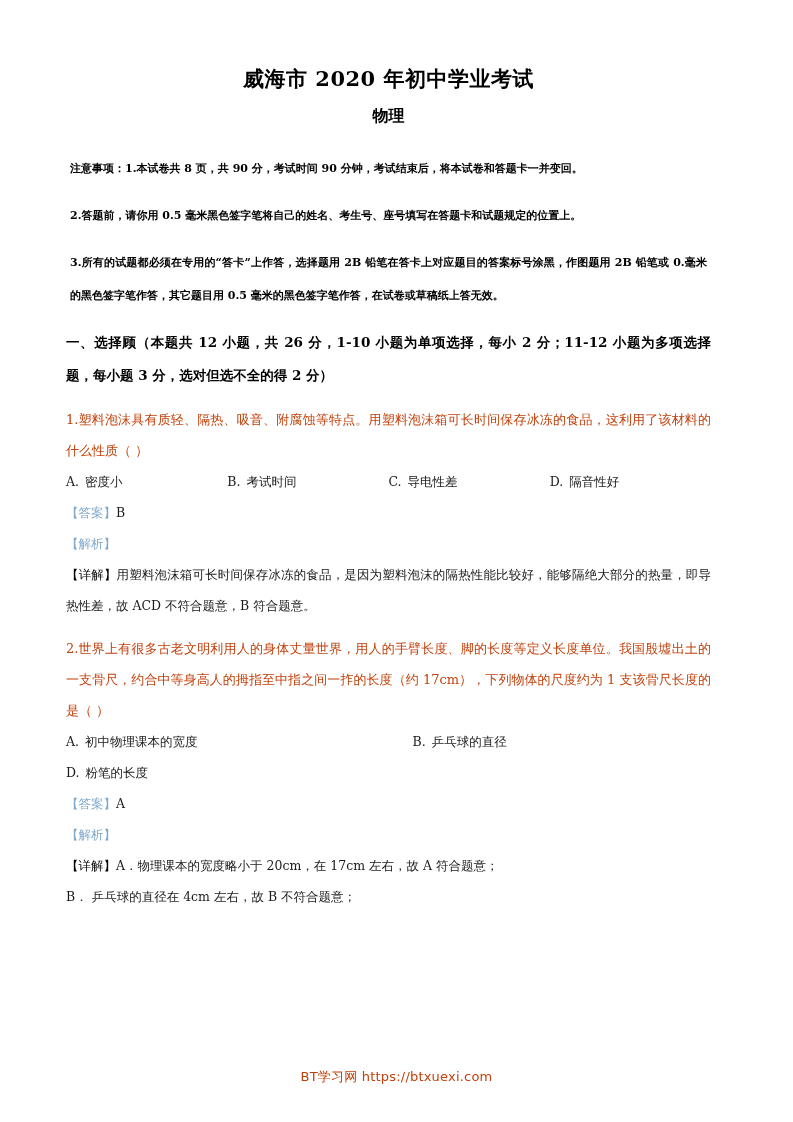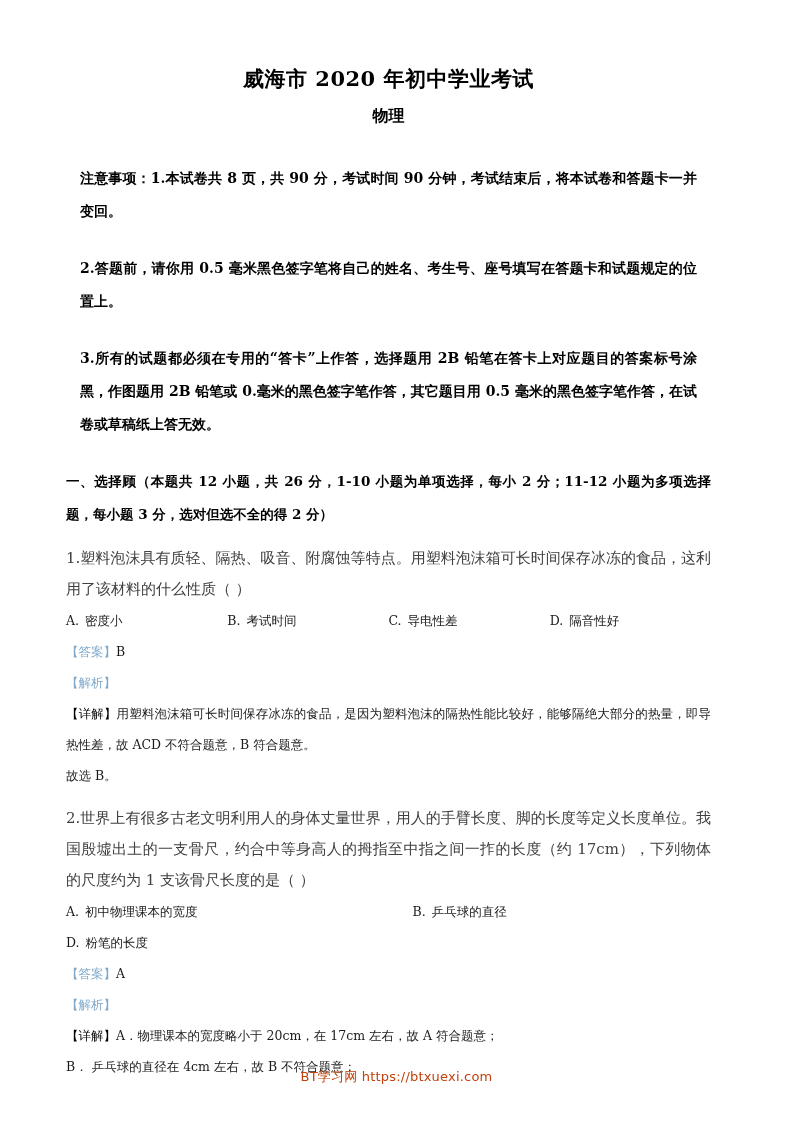--- a/index.html
+++ b/index.html
@@ -40,50 +40,50 @@
     text-align: center;
     font-size: 16px;
     font-weight: bold;
     margin: 0;
     padding-top: 14px;
     line-height: 1.3;
   }
 
   
   .notice {
-    font-size: 14px;
+    font-size: 11px;
     font-weight: bold;
     line-height: 33px;
-    margin: 14px;
+    margin: 4px;
     text-align: justify;
     text-justify: inter-ideograph;
   }
   .notice.first { padding-top: 21px; }
   .notice.gap   { padding-top: 10px; }
 
   
   .section-head {
     font-size: 13.5px;
     font-weight: bold;
     line-height: 33px;
     margin: 0;
     padding-top: 10px;
     text-align: justify;
     text-justify: inter-ideograph;
   }
 
   
   .qstem {
-    font-size: 15px;
+    font-size: 13px;
     line-height: 31px;
     margin: 0;
     padding-top: 12px;
     text-align: justify;
     text-justify: inter-ideograph;
-    color: #404040;
+    color: #c2410c;
   }
 
   
   .opt-row {
     display: flex;
     font-size: 12.5px;
     line-height: 31px;
     color: #1a1a1a;
   }
   .opt-row.cols4 > .opt { width: 25%; }
@@ -144,21 +144,20 @@
     <div class="opt-row cols4">
       <div class="opt"><span class="lab">A.</span><span>密度小</span></div>
       <div class="opt"><span class="lab">B.</span><span>考试时间</span></div>
       <div class="opt"><span class="lab">C.</span><span>导电性差</span></div>
       <div class="opt"><span class="lab">D.</span><span>隔音性好</span></div>
     </div>
 
     <p class="ansline"><span class="tag">【答案】</span><span>B</span></p>
     <p class="ansline"><span class="tag">【解析】</span></p>
     <p class="explain"><span class="etag">【详解】</span><span>用塑料泡沫箱可长时间保存冰冻的食品，是因为塑料泡沫的隔热性能比较好，能够隔绝大部分的热量，即导热性差，故 ACD 不符合题意，B 符合题意。</span></p>
-    <p class="explain">故选 B。</p>
   </div>
 
   <div>
     <p class="qstem">2.世界上有很多古老文明利用人的身体丈量世界，用人的手臂长度、脚的长度等定义长度单位。我国殷墟出土的一支骨尺，约合中等身高人的拇指至中指之间一拃的长度（约 17cm），下列物体的尺度约为 1 支该骨尺长度的是（      ）</p>
 
     <div class="opt-row cols2">
       <div class="opt"><span class="lab">A.</span><span>初中物理课本的宽度</span></div>
       <div class="opt"><span class="lab">B.</span><span>乒乓球的直径</span></div>
     </div>
     <div class="opt-row cols2">

